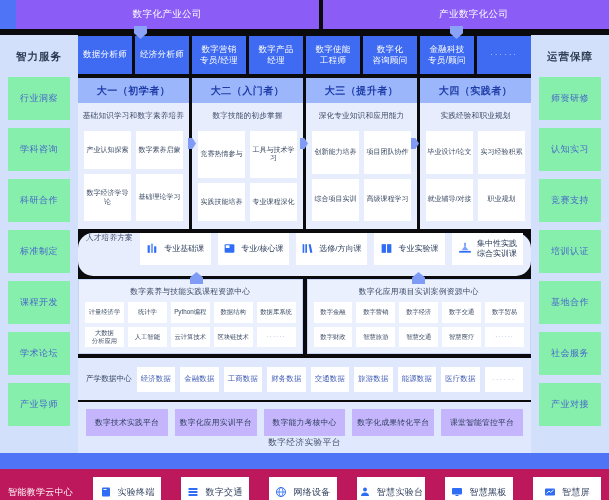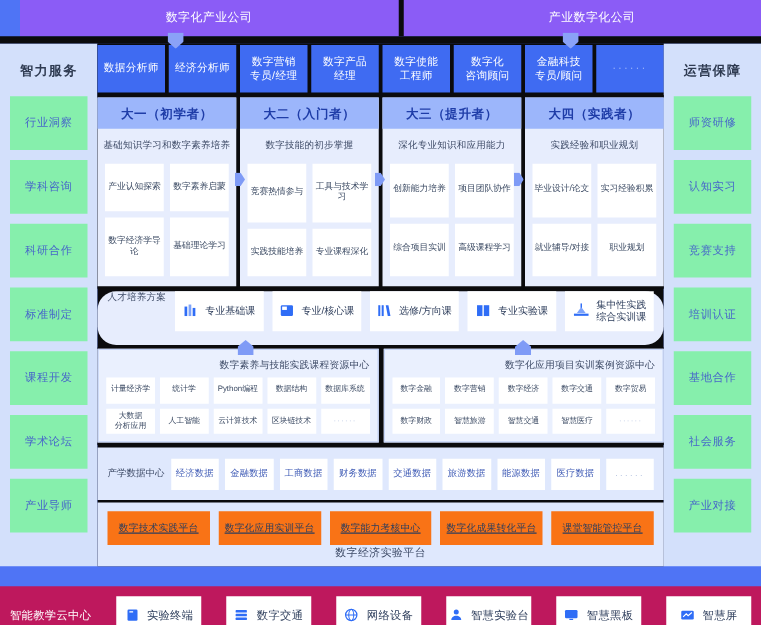--- a/index.html
+++ b/index.html
@@ -195,21 +195,21 @@
     position: relative;
   }
   .res-box {
     flex: 1;
     background: #eaf0fe;
     border: 1px solid #c5d4f7;
     padding: 4px 6px 6px 6px;
     display: flex; flex-direction: column;
   }
   .res-title {
-    text-align: right;
+    text-align: center;
     font-size: 7.8px; color: #3d4a66;
     padding: 2px 0 5px 0;
     letter-spacing: .2px;
     font-family: Liberation Mono, monospace;
   }
   .res-grid {
     flex: 1;
     display: grid;
     grid-template-columns: repeat(5, 1fr);
     grid-template-rows: 1fr 1fr;
@@ -248,25 +248,24 @@
   
   .plat-band {
     flex: 1;
     background: #dfe8fd;
     display: flex; flex-direction: column;
     padding: 7px 8px 3px 8px;
   }
   .plat-row { display: flex; gap: 7px; }
   .plat-chip {
     flex: 1; height: 27px;
-    background: #f97316;
+    background: #c4b5fd;
     display: flex; align-items: center; justify-content: center;
     font-size: 7.8px; color: #2e3e5c;
     letter-spacing: .2px;
-    text-decoration: underline;
   }
   .plat-foot {
     flex: 1;
     display: flex; align-items: center; justify-content: center;
     font-size: 8.6px; color: #3d4a66;
     letter-spacing: .5px;
   }
 
   
   .bottom-bar {

